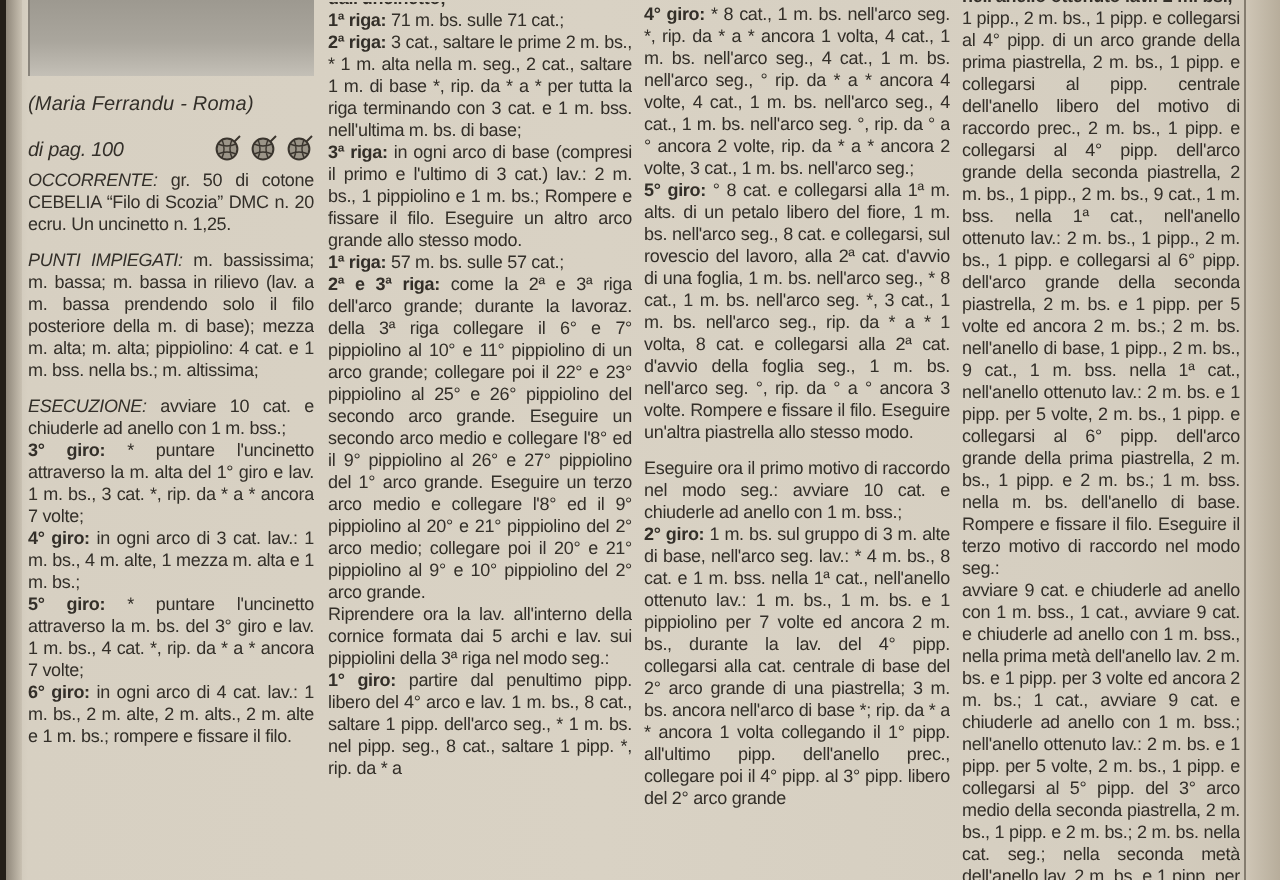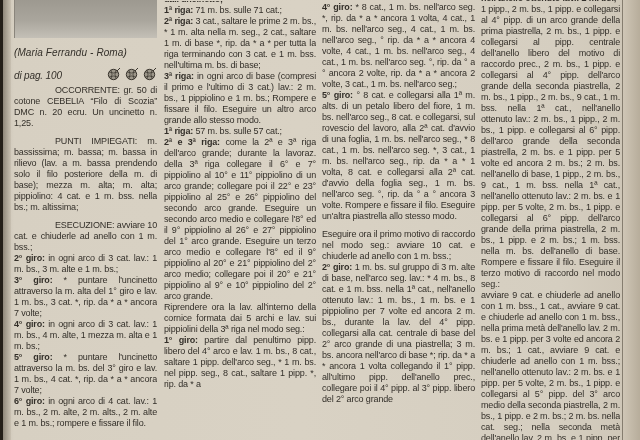--- a/index.html
+++ b/index.html
@@ -26,21 +26,21 @@
     background:linear-gradient(180deg,#9d9990 0%,#aaa69d 55%,#b8b4ab 80%,#c4c0b7 100%);
     border-left:1px solid #8a857c;}
   .caption{font-style:italic;font-size:10px;margin-top:9px;letter-spacing:0.1px;text-align:left;}
   .pageref-row{display:flex;align-items:flex-end;justify-content:space-between;margin-top:9px;margin-bottom:4px;}
   .pageref{font-style:italic;font-size:10px;}
   .balls{display:flex;gap:4px;}
   .balls svg{display:block;}
 
   .para{margin:0;}
   .para.gap{margin-top:7px;}
-  .lead-italic{margin-left:41px;}
+  .lead-italic{font-style:italic;}
   .lead-bold{font-weight:bold;}
 
   .partial{height:4px;overflow:hidden;}
   .partial span{display:block;margin-top:-7px;font-weight:bold;}
 </style>
 </head>
 <body>
 
 <div class="page">
   <div class="left-edge"></div>
@@ -74,21 +74,20 @@
               <circle cx="6.5" cy="7.5" r="5.2" fill="#9b9588" stroke="#3a352e" stroke-width="1"></circle>
               <path d="M2 5 Q6.5 7 11 5 M2 10 Q6.5 8 11 10 M4 2.8 Q6 7.5 4 12 M9 2.8 Q7 7.5 9 12" fill="none" stroke="#3a352e" stroke-width="0.7"></path>
             </svg>
           </span>
         </span>
     </div>
     <div class="paras">
         <p class="para"><span class="lead-italic">OCCORRENTE:</span><span> gr. 50 di cotone CEBELIA “Filo di Scozia” DMC n. 20 ecru. Un uncinetto n. 1,25.</span></p>
         <p class="para gap"><span class="lead-italic">PUNTI IMPIEGATI:</span><span> m. bassissima; m. bassa; m. bassa in rilievo (lav. a m. bassa prendendo solo il filo posteriore della m. di base); mezza m. alta; m. alta; pippiolino: 4 cat. e 1 m. bss. nella bs.; m. altissima;</span></p>
         <p class="para gap"><span class="lead-italic">ESECUZIONE:</span><span> avviare 10 cat. e chiuderle ad anello con 1 m. bss.;</span></p>
-        <p class="para"><span class="lead-bold">2° giro:</span><span> in ogni arco di 3 cat. lav.: 1 m. bs., 3 m. alte e 1 m. bs.;</span></p>
         <p class="para"><span class="lead-bold">3° giro:</span><span> * puntare l'uncinetto attraverso la m. alta del 1° giro e lav. 1 m. bs., 3 cat. *, rip. da * a * ancora 7 volte;</span></p>
         <p class="para"><span class="lead-bold">4° giro:</span><span> in ogni arco di 3 cat. lav.: 1 m. bs., 4 m. alte, 1 mezza m. alta e 1 m. bs.;</span></p>
         <p class="para"><span class="lead-bold">5° giro:</span><span> * puntare l'uncinetto attraverso la m. bs. del 3° giro e lav. 1 m. bs., 4 cat. *, rip. da * a * ancora 7 volte;</span></p>
         <p class="para"><span class="lead-bold">6° giro:</span><span> in ogni arco di 4 cat. lav.: 1 m. bs., 2 m. alte, 2 m. alts., 2 m. alte e 1 m. bs.; rompere e fissare il filo.</span></p>
       </div>
   </div>
 
   <div class="col col2">
     <div class="partial">
         <span>dall'uncinetto;</span>

